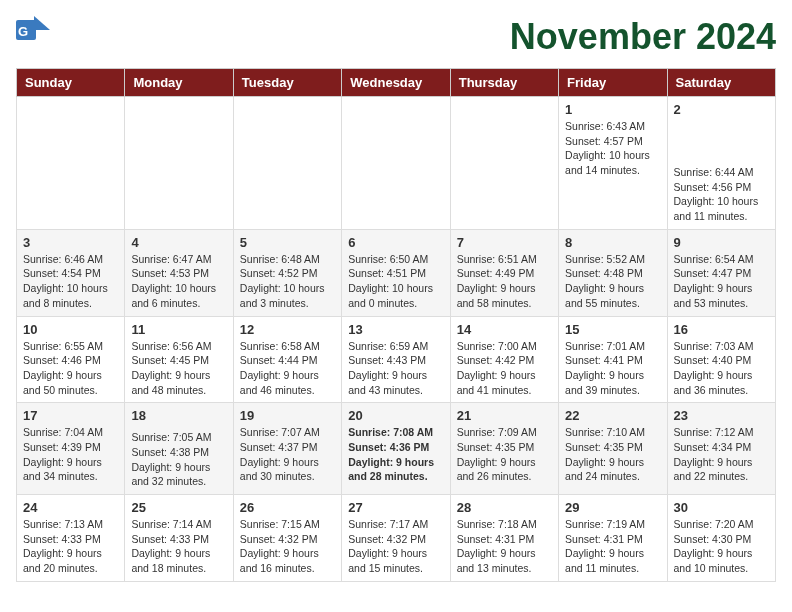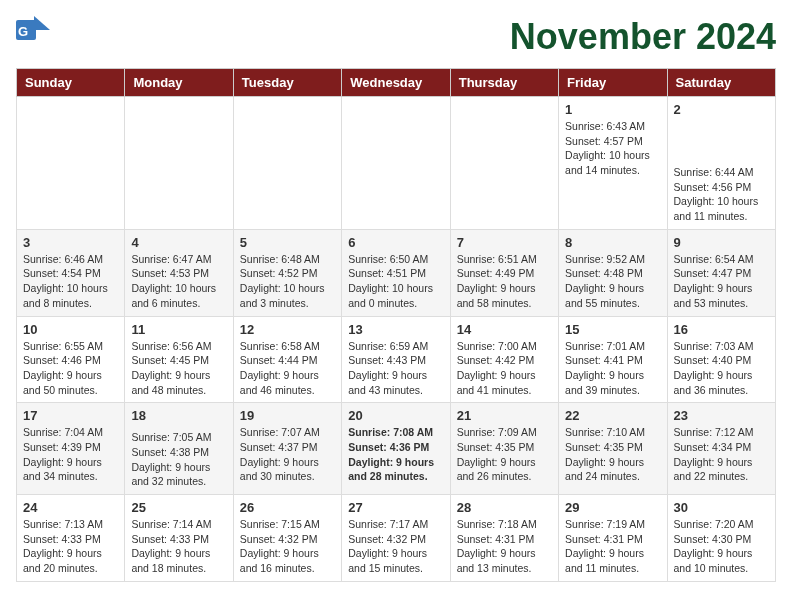--- a/index.html
+++ b/index.html
@@ -154,21 +154,21 @@
 Daylight: 10 hours and 0 minutes.</div>
         </td>
         <td>
           <span class="day-number">7</span>
           <div class="day-info" style="white-space: pre-line;">Sunrise: 6:51 AM
 Sunset: 4:49 PM
 Daylight: 9 hours and 58 minutes.</div>
         </td>
         <td>
           <span class="day-number">8</span>
-          <div class="day-info" style="white-space: pre-line;">Sunrise: 9:52 AM
+          <div class="day-info" style="white-space: pre-line;">Sunrise: 5:52 AM
 Sunset: 4:48 PM
 Daylight: 9 hours and 55 minutes.</div>
         </td>
         <td>
           <span class="day-number">9</span>
           <div class="day-info" style="white-space: pre-line;">Sunrise: 6:54 AM
 Sunset: 4:47 PM
 Daylight: 9 hours and 53 minutes.</div>
         </td>
       </tr>

